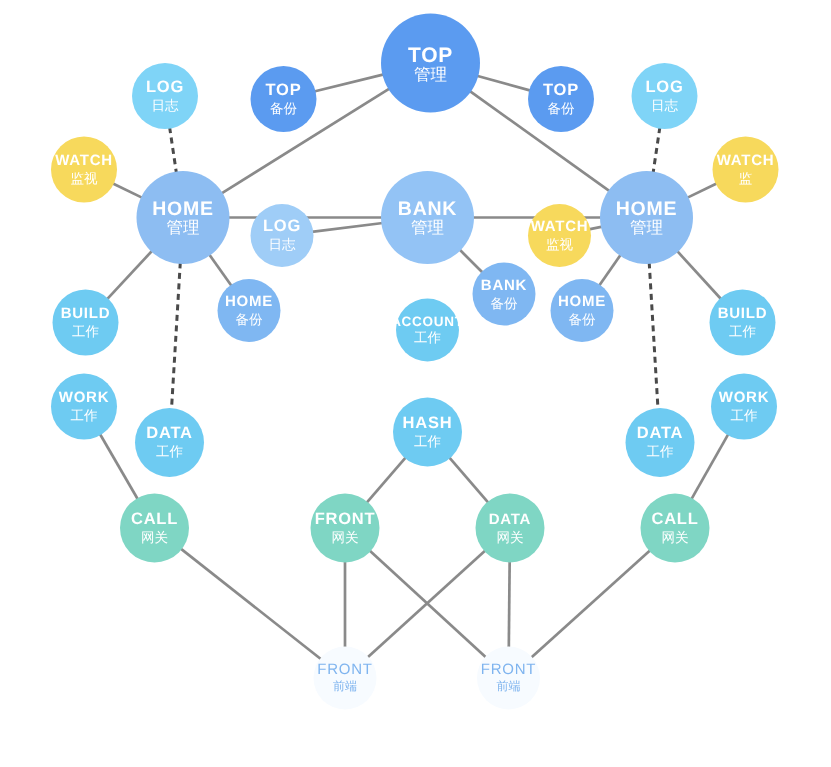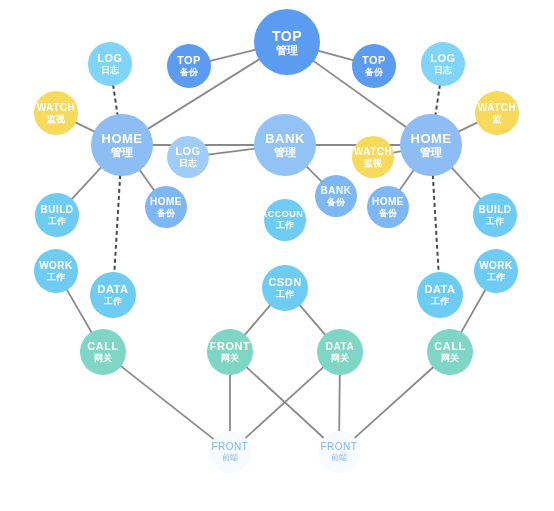--- a/index.html
+++ b/index.html
@@ -38,21 +38,20 @@
   .node .lbl-en {
     color: #ffffff;
     font-weight: 600;
     letter-spacing: 0.5px;
     white-space: nowrap;
   }
   .node .lbl-cn {
     color: #ffffff;
     white-space: nowrap;
     margin-top: 2px;
-    font-weight: bold;
   }
   .node.front .lbl-en,
   .node.front .lbl-cn {
     color: #7fb4ef;
     font-weight: 400;
   }
   #watermark {
     position: absolute;
     color: #b9b9b9;
     font-size: 17px;
@@ -178,21 +177,21 @@
       </div>
       <div class="node" style="left: 90px; top: 272px; width: 46px; height: 46px; background: rgb(110, 203, 242);">
         <span class="lbl-en" style="font-size: 11px;">DATA</span>
         <span class="lbl-cn" style="font-size: 9px;">工作</span>
       </div>
       <div class="node" style="left: 417px; top: 272px; width: 46px; height: 46px; background: rgb(110, 203, 242);">
         <span class="lbl-en" style="font-size: 11px;">DATA</span>
         <span class="lbl-cn" style="font-size: 9px;">工作</span>
       </div>
       <div class="node" style="left: 262px; top: 265px; width: 46px; height: 46px; background: rgb(110, 203, 242);">
-        <span class="lbl-en" style="font-size: 11px;">CSDN</span>
+        <span class="lbl-en" style="font-size: 11px;">HASH</span>
         <span class="lbl-cn" style="font-size: 9px;">工作</span>
       </div>
       <div class="node" style="left: 80px; top: 329px; width: 46px; height: 46px; background: rgb(127, 214, 196);">
         <span class="lbl-en" style="font-size: 11px;">CALL</span>
         <span class="lbl-cn" style="font-size: 9px;">网关</span>
       </div>
       <div class="node" style="left: 427px; top: 329px; width: 46px; height: 46px; background: rgb(127, 214, 196);">
         <span class="lbl-en" style="font-size: 11px;">CALL</span>
         <span class="lbl-cn" style="font-size: 9px;">网关</span>
       </div>

